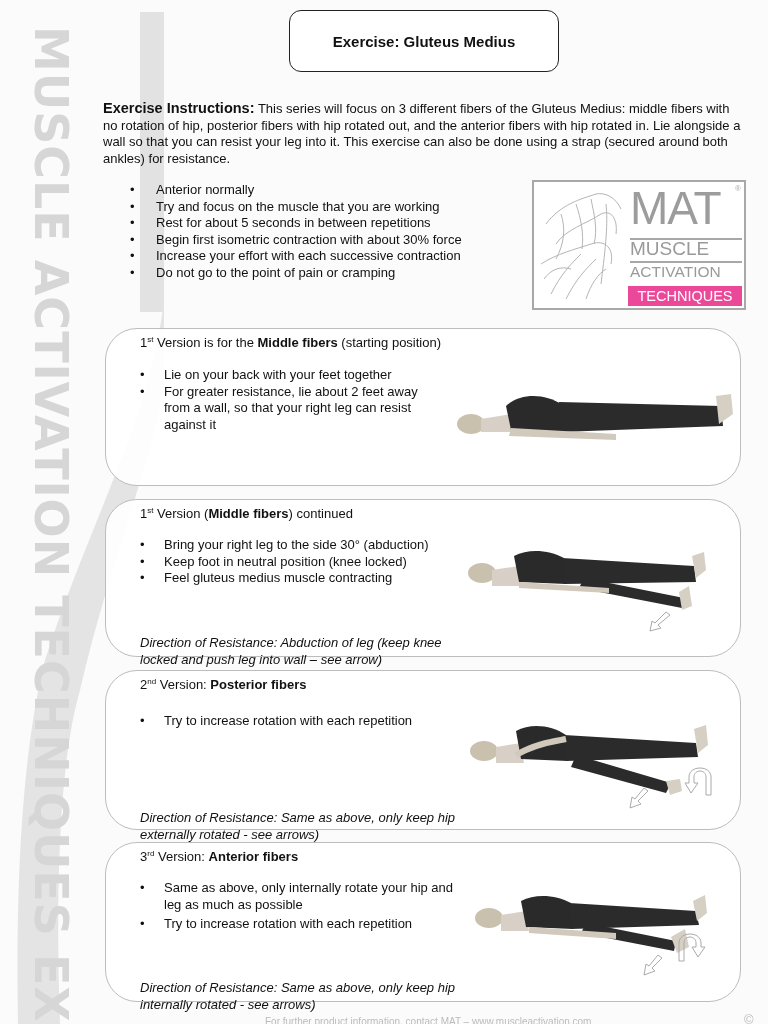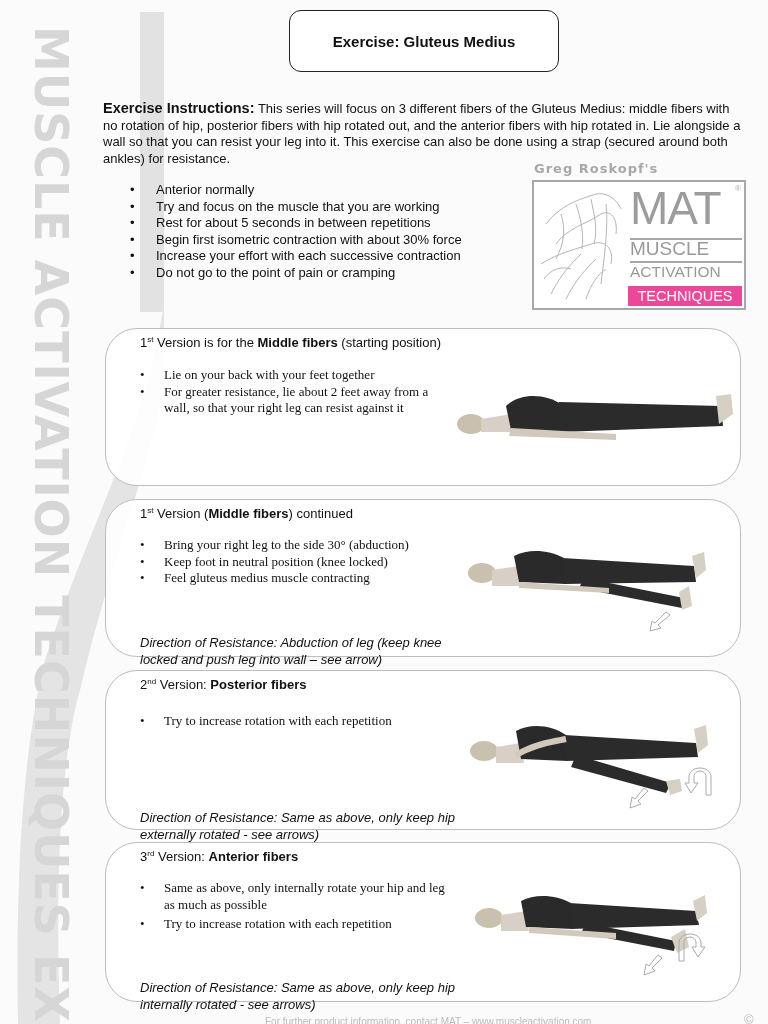--- a/index.html
+++ b/index.html
@@ -43,21 +43,21 @@
     .logo-line { position: absolute; left: 96px; width: 112px; height: 2px; background: #a8a8a8; }
     .logo-muscle { position: absolute; left: 96px; top: 57px; font-size: 19px; color: #9a9a9a; line-height: 20px; }
     .logo-activation { position: absolute; left: 96px; top: 81px; font-size: 15.5px; color: #9a9a9a; line-height: 18px; }
     .logo-tech { position: absolute; left: 94px; top: 104px; width: 114px; height: 20px; background: #ec4899; color: #fff; font-size: 14.5px; line-height: 20px; text-align: center; }
     .panel {
       position: absolute; left: 105px; width: 636px; border: 1.5px solid #bdbdbd; border-radius: 32px;
       background: rgba(255,255,255,0.92); box-sizing: border-box;
     }
     .panel-heading { position: absolute; left: 34px; top: 6px; font-size: 13px; }
     .panel-heading sup { font-size: 8px; }
-    .panel-list { position: absolute; left: 32px; margin: 0; padding: 0; list-style: none; font-size: 13px; line-height: 16.5px; width: 320px; font-family: Liberation Serif, serif; }
+    .panel-list { position: absolute; left: 32px; margin: 0; padding: 0; list-style: none; font-size: 13px; line-height: 16.5px; width: 320px; }
     .panel-list li { position: relative; padding-left: 26px; }
     .panel-list li::before { content: "\2022"; position: absolute; left: 2px; top: 0; }
     .panel-note { position: absolute; left: 34px; font-size: 13px; font-style: italic; line-height: 16.5px; width: 340px; margin-top: 18px; }
     .figure { position: absolute; }
     .arrow { position: absolute; }
     .footer {
       position: absolute; left: 265px; top: 1016px; font-size: 10px; color: #bbb; white-space: nowrap;
     }
     .copyright { position: absolute; left: 744px; top: 1012px; font-size: 13px; color: #bbb; }
   </style>
@@ -82,21 +82,20 @@
 <ul class="general-list">
   <li>Anterior normally</li>
   <li>Try and focus on the muscle that you are working</li>
   <li>Rest for about 5 seconds in between repetitions</li>
   <li>Begin first isometric contraction with about 30% force</li>
   <li>Increase your effort with each successive contraction</li>
   <li>Do not go to the point of pain or cramping</li>
 </ul>
 
 <div class="logo">
-  <div class="logo-brand">Greg Roskopf's</div>
   <div class="logo-frame">
     <svg class="logo-art" viewBox="0 0 92 120">
       <g fill="none" stroke="#b5b5b5" stroke-width="1">
         <path d="M10 40 C 25 20, 45 15, 60 10 C 70 8, 80 14, 85 25"></path>
         <path d="M20 60 C 30 45, 50 40, 65 30 C 75 25, 82 35, 80 50"></path>
         <path d="M5 80 C 20 70, 40 65, 55 60 C 70 55, 78 65, 75 80"></path>
         <path d="M15 110 C 25 90, 35 80, 45 70"></path>
         <path d="M30 115 C 40 95, 50 85, 60 75"></path>
         <path d="M50 115 C 55 100, 62 90, 70 85"></path>
         <path d="M40 20 C 45 35, 48 50, 46 65"></path>

